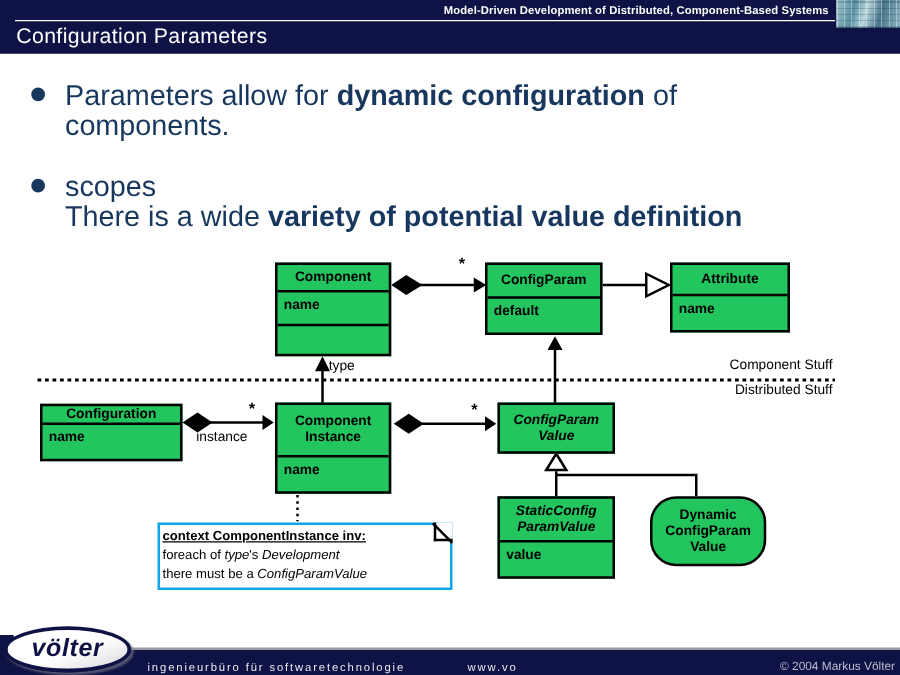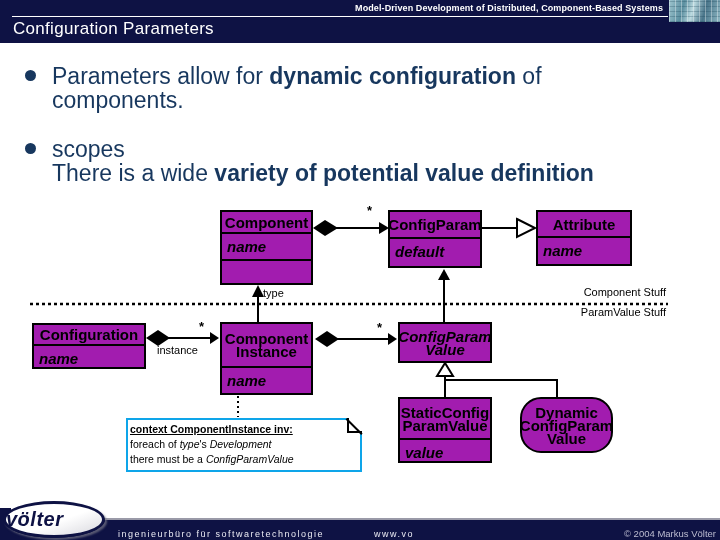--- a/index.html
+++ b/index.html
@@ -19,48 +19,48 @@
       repeating-linear-gradient(0deg, rgba(20,60,80,0.25) 0 1px, rgba(0,0,0,0) 1px 5px),
       linear-gradient(105deg,#9fc6cf 0%, #5b8fa0 28%, #bcdae0 46%, #49758a 68%, #8fb8c4 100%);
   }
   
   .bullet { position:absolute; left:52px; color:#17375e; font-size:23px; line-height:24px; width:560px; }
   .bullet-dot { position:absolute; width:11px; height:11px; border-radius:50%; background:#17375e; left:25px; }
   .b strong { font-weight:bold; }
   
   .connectors { position:absolute; top:0; left:0; }
   .uml {
-    position:absolute; background:#a21caf; border:2px solid #000;
+    position:absolute; background:#22c55e; border:2px solid #000;
     box-sizing:border-box; display:flex; flex-direction:column;
-    font-size:15px; color:#000;
+    font-size:11px; color:#000;
   }
   .uml .t {
     font-weight:bold; text-align:center; border-bottom:2px solid #000;
     display:flex; align-items:center; justify-content:center;
     white-space:pre-line; line-height:13px; box-sizing:border-box; padding:0 2px;
   }
-  .uml .a { font-weight:bold; padding:4px 5px 0 5px; box-sizing:border-box;font-style:italic; }
+  .uml .a { font-weight:bold; padding:4px 5px 11px 5px; box-sizing:border-box; }
   .uml .e { border-top:2px solid #000; flex:1; }
   .uml.single .t { border-bottom:none; flex:1; }
   .uml .t.it { font-style:italic; }
 
   #box-component          { left:220px; top:210px; width:93px;  height:75px; }
   #box-component .t       { height:22px; }
   #box-component .a       { height:25px; }
   #box-configparam        { left:388px; top:210px; width:94px;  height:58px; }
   #box-configparam .t     { height:27px; }
   #box-attribute          { left:536px; top:210px; width:96px;  height:56px; }
   #box-attribute .t       { height:26px; }
   #box-configuration      { left:32px;  top:323px; width:114px; height:46px; }
   #box-configuration .t   { height:26px; }
   #box-instance           { left:220px; top:322px; width:93px;  height:73px; }
   #box-instance .t        { height:44px; }
   #box-cpv                { left:398px; top:322px; width:94px;  height:41px; }
   #box-static             { left:398px; top:397px; width:94px;  height:66px; }
-  #box-static .t          { height:42px; }
+  #box-static .t          { height:42px;font-style:italic; }
   #box-dynamic            { left:520px; top:397px; width:93px;  height:56px;border-radius:21px; }
 
   .dlabel { position:absolute; font-size:11px; color:#000; }
   .mult   { position:absolute; font-size:13px; font-weight:bold; color:#000; }
   #lbl-type        { left:263px; top:287px; }
   #lbl-instance    { left:157px; top:344px; }
   #lbl-comp-stuff  { right:54px; top:286px; }
   #lbl-compo-stuff { right:54px; top:306px; }
   #mult-configparam{ left:367px; top:203px; }
   #mult-instance   { left:199px; top:319px; }
@@ -84,21 +84,21 @@
     border-top:2px solid #000; transform:rotate(45deg); transform-origin:0 0;
   }
   
   .footer-grayline { position:absolute; top:518px; left:0; width:720px; height:2px; background:#9a9aa8; }
   .footer-bar { position:absolute; top:520px; left:0; width:720px; height:20px; background:#0e1244; }
   .logo-square { position:absolute; left:0; top:508px; width:11px; height:19px; background:#0e1244; }
   .logo-ellipse {
     position:absolute; left:3px; top:501px; width:102px; height:37px;
     background:linear-gradient(160deg,#ffffff 55%, #d8d8de 100%);
     border:3px solid #0e1244; border-radius:50%; box-sizing:border-box;
-    display:flex; align-items:center; justify-content:flex-start;
+    display:flex; align-items:center; justify-content:center;
     box-shadow:2px 2px 2px rgba(120,120,135,0.7);
   }
   .logo-ellipse span { color:#0e1244; font-size:20px; font-weight:bold; font-style:italic; letter-spacing:0.5px; }
   .footer-tagline { position:absolute; left:118px; top:529px; color:#eaeaf2; font-size:9px; letter-spacing:1.5px; }
   .footer-url     { position:absolute; left:374px; top:529px; color:#eaeaf2; font-size:9px; letter-spacing:1.5px; }
   .footer-copy    { position:absolute; right:4px;  top:528px; color:#bcbcd0; font-size:9.5px; }
 </style>
 </head>
 <body>
 
@@ -195,21 +195,21 @@
 
   <div class="uml single" id="box-dynamic">
     <div class="t">Dynamic
 ConfigParam
 Value</div>
   </div>
 
   <div class="dlabel" id="lbl-type">type</div>
   <div class="dlabel" id="lbl-instance">instance</div>
   <div class="dlabel" id="lbl-comp-stuff">Component Stuff</div>
-  <div class="dlabel" id="lbl-compo-stuff">ParamValue Stuff</div>
+  <div class="dlabel" id="lbl-compo-stuff">Distributed Stuff</div>
   <div class="mult" id="mult-configparam">*</div>
   <div class="mult" id="mult-instance">*</div>
   <div class="mult" id="mult-value">*</div>
 
   <div class="note">
     <div class="note-fold"></div>
     <div class="n1">context ComponentInstance inv:</div>
     <div><span>foreach of </span><em>type</em><span>'s </span><em>Development</em></div>
     <div><span>there must be a </span><em>ConfigParamValue</em></div>
   </div>

